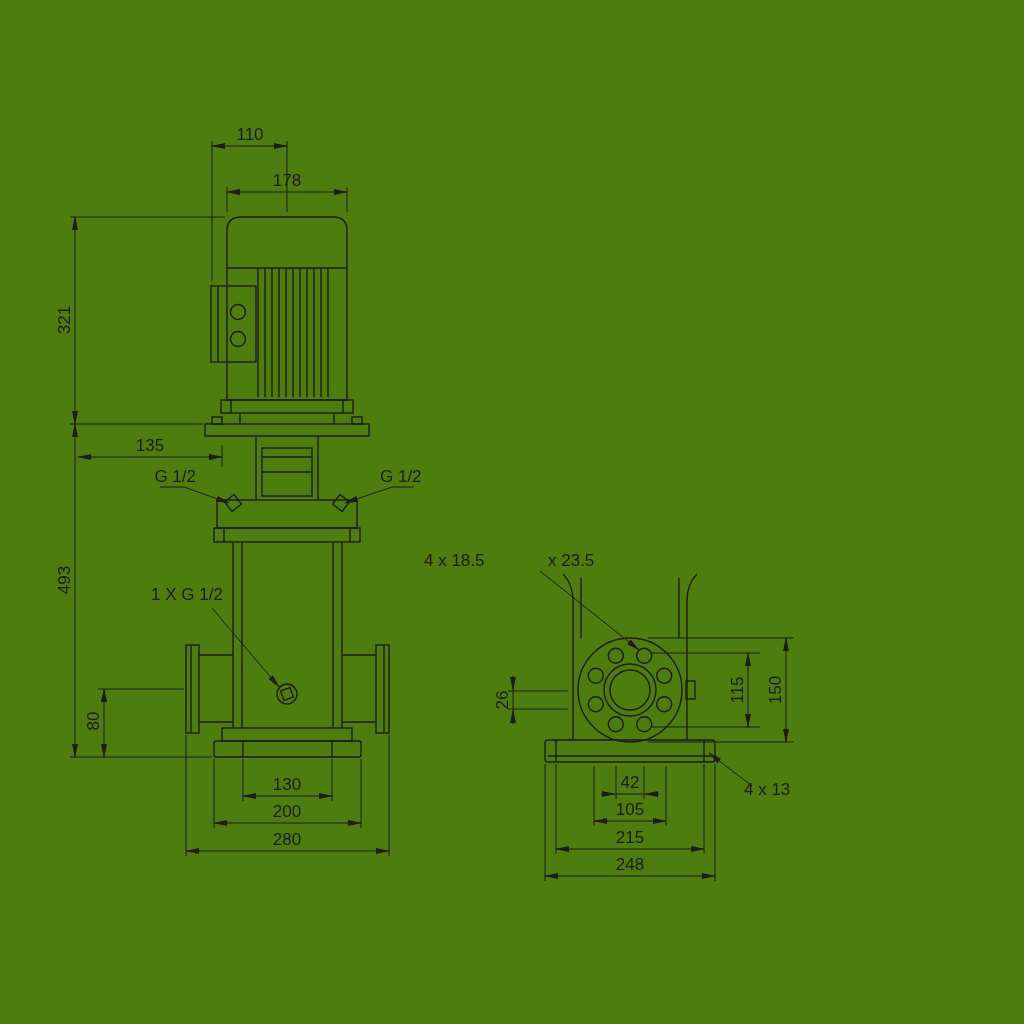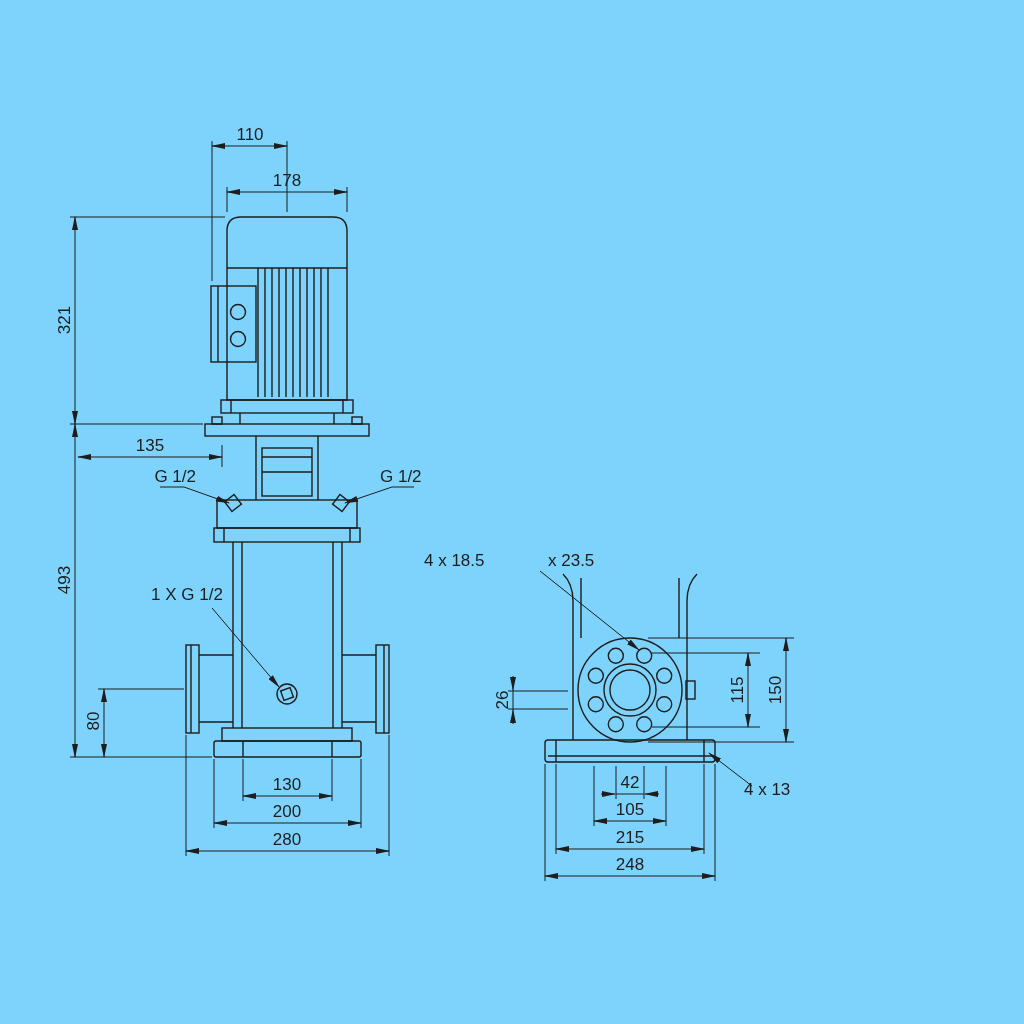--- a/index.html
+++ b/index.html
@@ -1,16 +1,16 @@
 <!DOCTYPE html>
 <html><head>
 <meta charset="utf-8">
 <style>
   html,body{margin:0;padding:0;background:#ffffff;}
-  .stage{width:1024px;height:1024px;position:relative;background:#7dd3fc;}
+  .stage{width:1024px;height:1024px;position:relative;background:#4d7c0f;}
   svg{display:block;}
   svg text{font-family:"Liberation Sans", sans-serif;font-size:17px;fill:#1d1d1d;}
   .obj *{stroke:#1d1d1d;stroke-width:1.4;fill:none;stroke-linecap:butt;stroke-linejoin:miter;}
   .dim *{stroke:#1d1d1d;stroke-width:1;fill:none;}
   .dim text, .obj text{stroke:none;fill:#1d1d1d;}
   .arrfill{fill:#1d1d1d;stroke:none;}
 </style>
 </head>
 <body>
 

